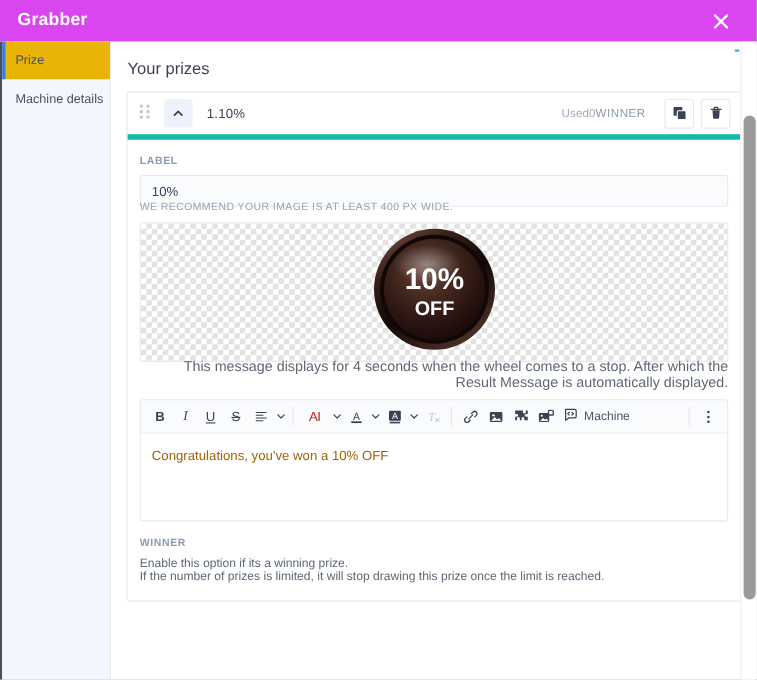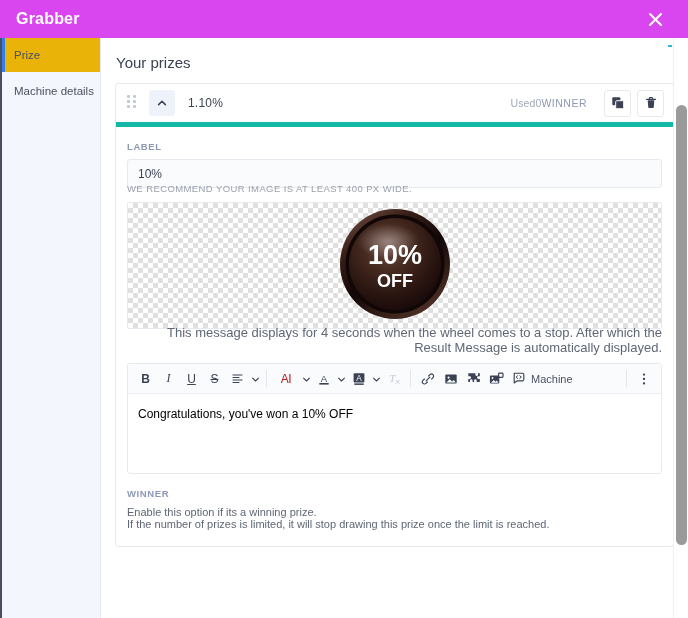--- a/index.html
+++ b/index.html
@@ -272,21 +272,21 @@
     color: #4b5163;
     cursor: pointer;
     padding: 0 4px;
     height: 21px;
   }
   .tb-spacer { flex: 1; }
   .editor-area {
     height: 79px;
     padding: 12px 10px;
     font-size: 12px;
-    color: #000000;
+    color: #a16207;
     line-height: 1.4;
     cursor: text;
   }
 
   
   .winner-block { margin-top: 14px; }
   .checkrow {
     display: flex; align-items: center;
     gap: 9px;
     margin: 9px 0 7px 0;

